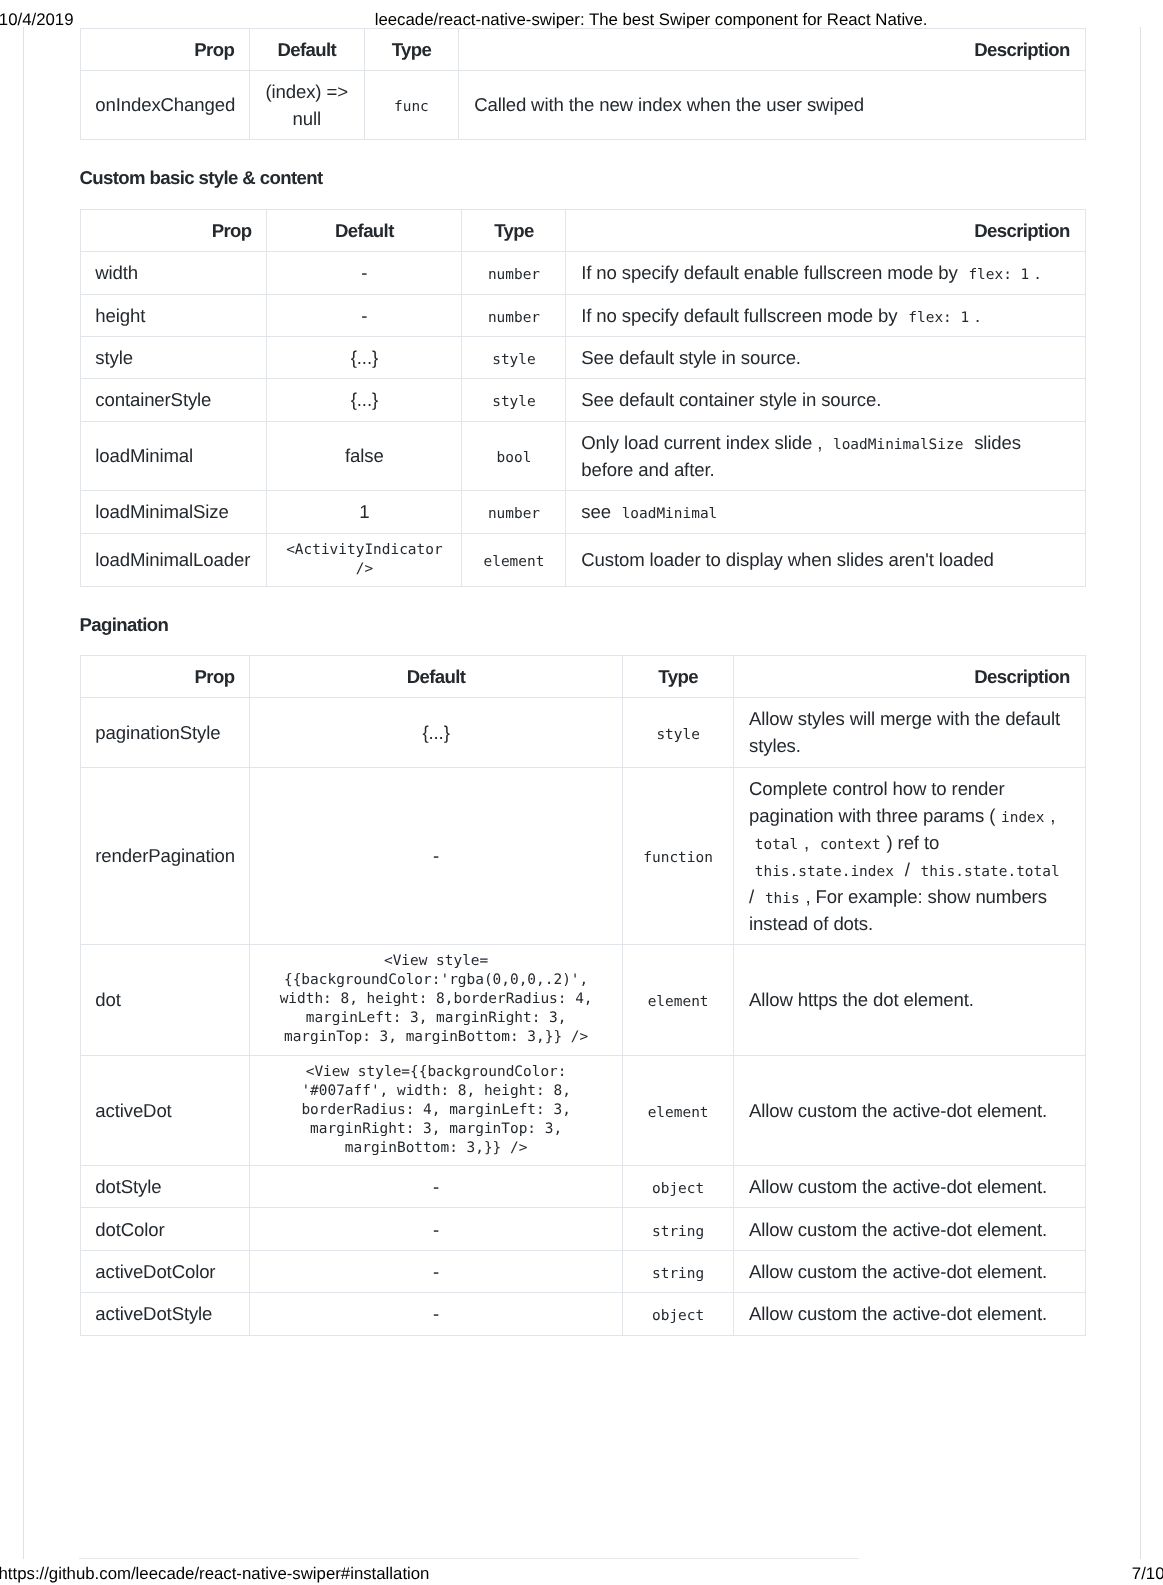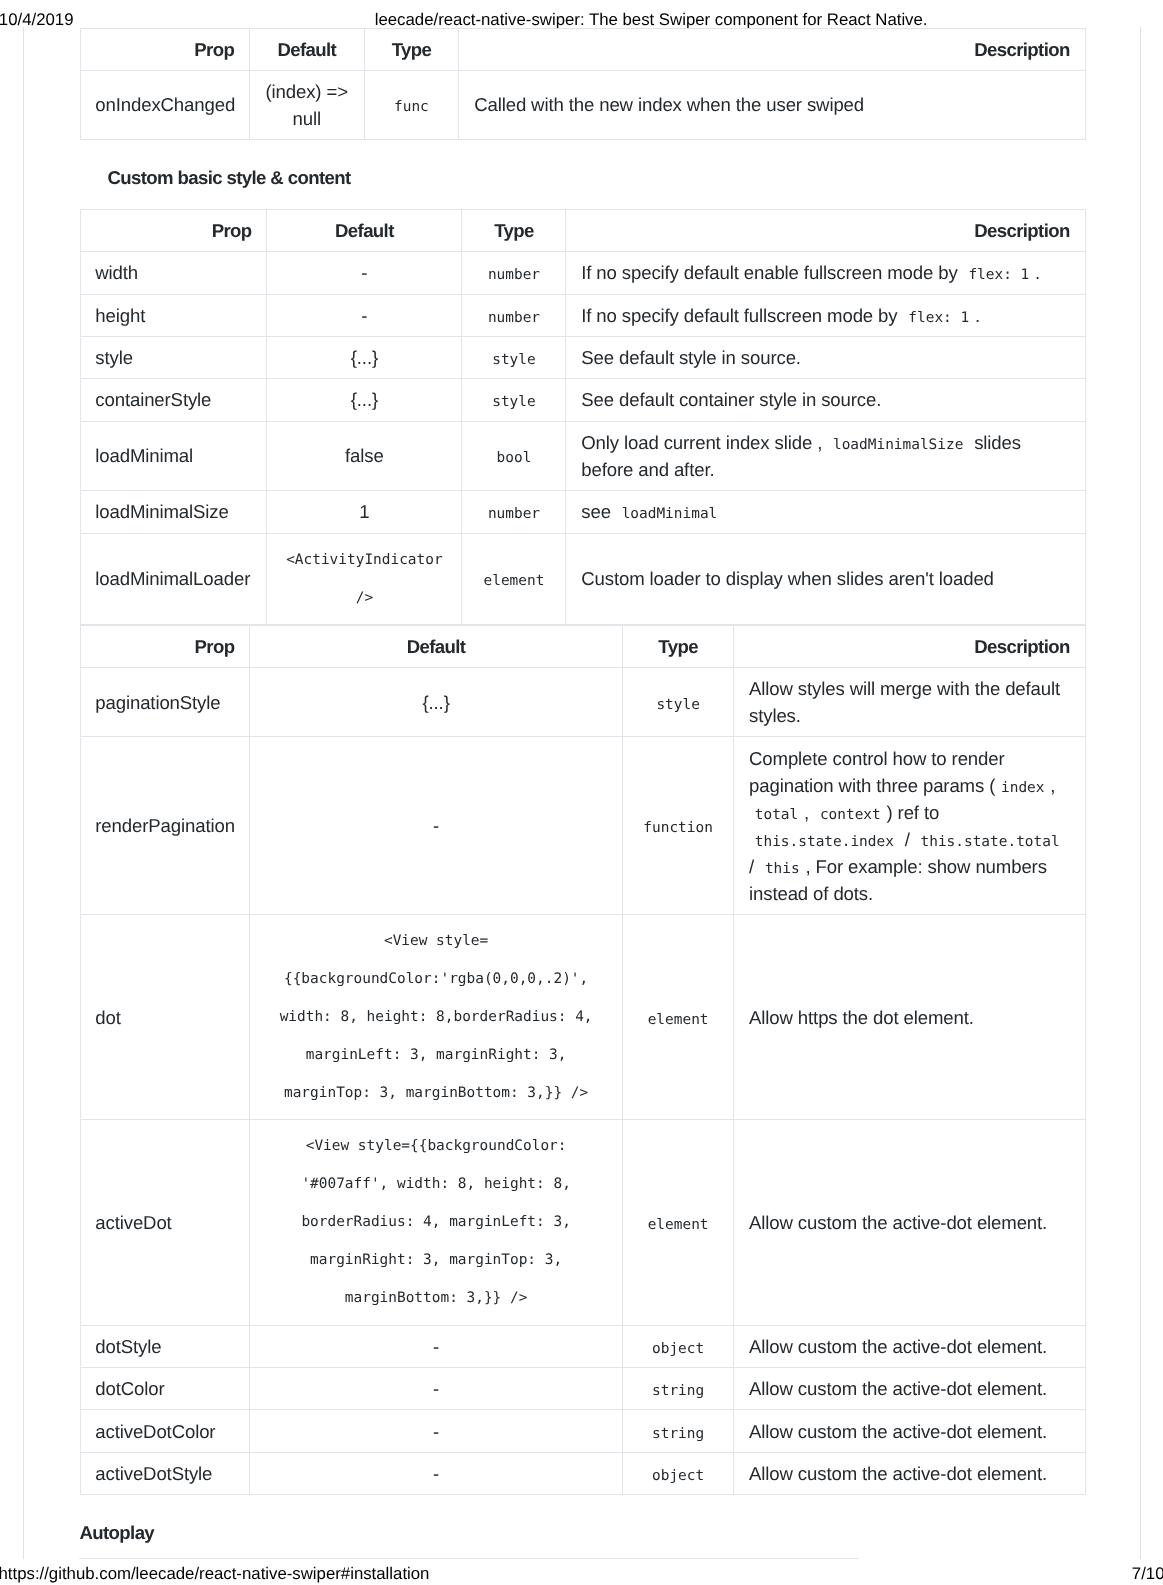--- a/index.html
+++ b/index.html
@@ -25,24 +25,24 @@
 
   .content{position:absolute;left:79.5px;top:27.5px;width:1006px;}
 
   table{border-collapse:collapse;width:100%;table-layout:fixed;margin:0;}
   th,td{border:1px solid #e1e4e8;font-size:18.6px;line-height:27.05px;vertical-align:middle;letter-spacing:-0.13px;
         padding:7.175px 14.8px;}
   th{font-weight:700;text-align:right;letter-spacing:-0.62px;padding-top:7.0px;padding-bottom:7.0px;}
   td.c{text-align:center;padding-left:9px;padding-right:9px;}
   th.c{text-align:center;}
   code{font-family:"DejaVu Sans Mono",monospace;font-size:14.45px;line-height:1;white-space:pre;padding:0 0.4em;letter-spacing:normal;}
-  td.code-cell{font-family:"DejaVu Sans Mono",monospace;font-size:14.45px;line-height:38px;text-align:center;padding-left:13px;padding-right:13px;letter-spacing:normal;}
+  td.code-cell{font-family:"DejaVu Sans Mono",monospace;font-size:14.45px;line-height:19px;text-align:center;padding-left:13px;padding-right:13px;letter-spacing:normal;}
   h4{font-size:18.6px;font-weight:700;margin:0;padding:0;color:#24292e;letter-spacing:-0.62px;}
   .sec{height:68.8px;position:relative;}
-  .sec.sec-1{height:69.1px;margin-left:28px;}
+  .sec.sec-1{height:69.1px;}
   .sec.sec-2{height:68.3px;}
   .sec h4{position:absolute;left:0;top:27px;}
 </style>
 </head>
 <body>
 
 <div class="page-header">
   <span class="hl">10/4/2019</span>
   <span class="hc">leecade/react-native-swiper: The best Swiper component for React Native.</span>
 </div>
@@ -132,20 +132,23 @@
           <td><span>see </span><code>loadMinimal</code></td>
         </tr>
         <tr>
           <td>loadMinimalLoader</td>
           <td class="code-cell">&lt;ActivityIndicator /&gt;</td>
           <td class="c"><code>element</code></td>
           <td><span>Custom loader to display when slides aren't loaded</span></td>
         </tr>
       </tbody>
     </table>
+    <div class="sec sec-2">
+      <h4>Pagination</h4>
+    </div>
     <table>
       <colgroup>
         <col style="width: 16.89%;">
         <col style="width: 37.09%;">
         <col style="width: 11.07%;">
         <col style="width: 34.95%;">
       </colgroup>
       <thead>
         <tr>
           <th>Prop</th>
@@ -198,21 +201,18 @@
           <td><span>Allow custom the active-dot element.</span></td>
         </tr>
         <tr>
           <td>activeDotStyle</td>
           <td class="c">-</td>
           <td class="c"><code>object</code></td>
           <td><span>Allow custom the active-dot element.</span></td>
         </tr>
       </tbody>
     </table>
-    <div class="sec sec-3">
-      <h4>Autoplay</h4>
-    </div>
   </div>
 
 <div class="page-footer">
   <span class="fl">https://github.com/leecade/react-native-swiper#installation</span>
   <span class="fr">7/10</span>
 </div>
 
 </body></html>

